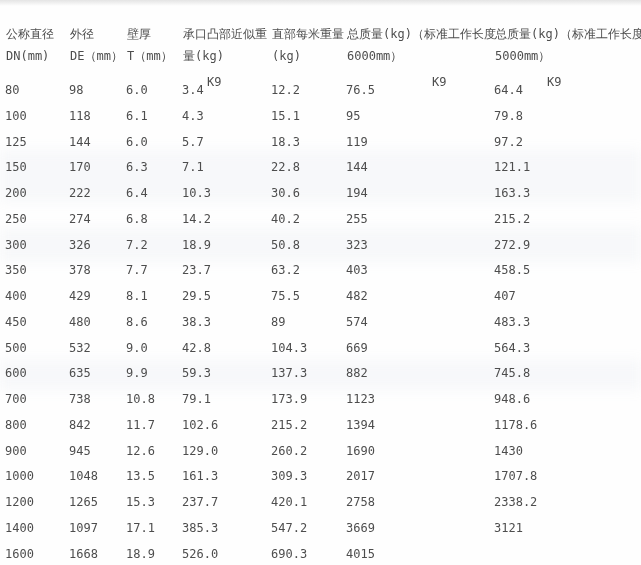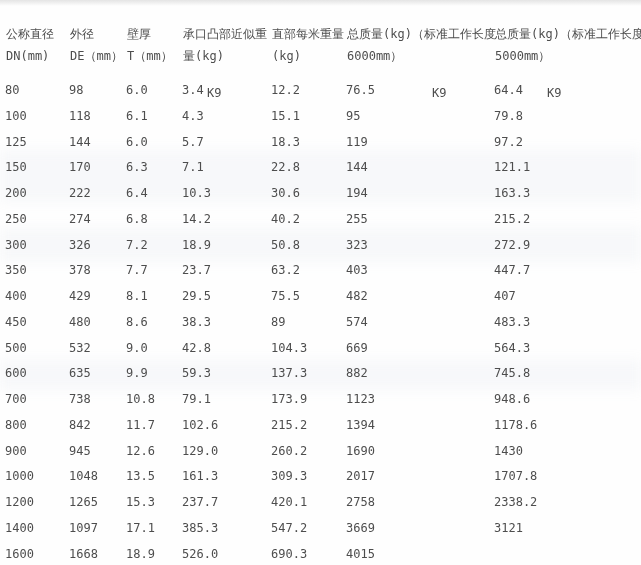--- a/index.html
+++ b/index.html
@@ -27,21 +27,21 @@
   .wm2{top:228px;height:34px;}
   .wm3{top:360px;height:30px;}
   .grid-cols{
     display:grid;
     grid-template-columns:64px 57px 56px 89px 75px 148px 1fr;
     padding-left:6px;
   }
   .hrow{position:absolute;left:0;right:0;height:14px;line-height:14px;margin-top:20px;}
   .hrow1{top:7px;}
   .hrow2{top:29px;}
-  .hrow3{top:66px;gap:40px;}
+  .hrow3{top:55px;gap:40px;}
   .hcell{white-space:nowrap;overflow:visible;}
   .tbody{position:absolute;top:78px;left:0;right:0;}
   .trow{
     display:grid;
     grid-template-columns:64px 57px 56px 89px 75px 148px 1fr;
     padding-left:5px;
     height:25.75px;line-height:25.75px;
   }
   .tcell{white-space:nowrap;overflow:visible;}
 </style>
@@ -148,21 +148,21 @@
       <div class="tcell">323</div>
       <div class="tcell">272.9</div>
     </div>
       <div class="trow">
       <div class="tcell">350</div>
       <div class="tcell">378</div>
       <div class="tcell">7.7</div>
       <div class="tcell">23.7</div>
       <div class="tcell">63.2</div>
       <div class="tcell">403</div>
-      <div class="tcell">447.7</div>
+      <div class="tcell">458.5</div>
     </div>
       <div class="trow">
       <div class="tcell">400</div>
       <div class="tcell">429</div>
       <div class="tcell">8.1</div>
       <div class="tcell">29.5</div>
       <div class="tcell">75.5</div>
       <div class="tcell">482</div>
       <div class="tcell">407</div>
     </div>

